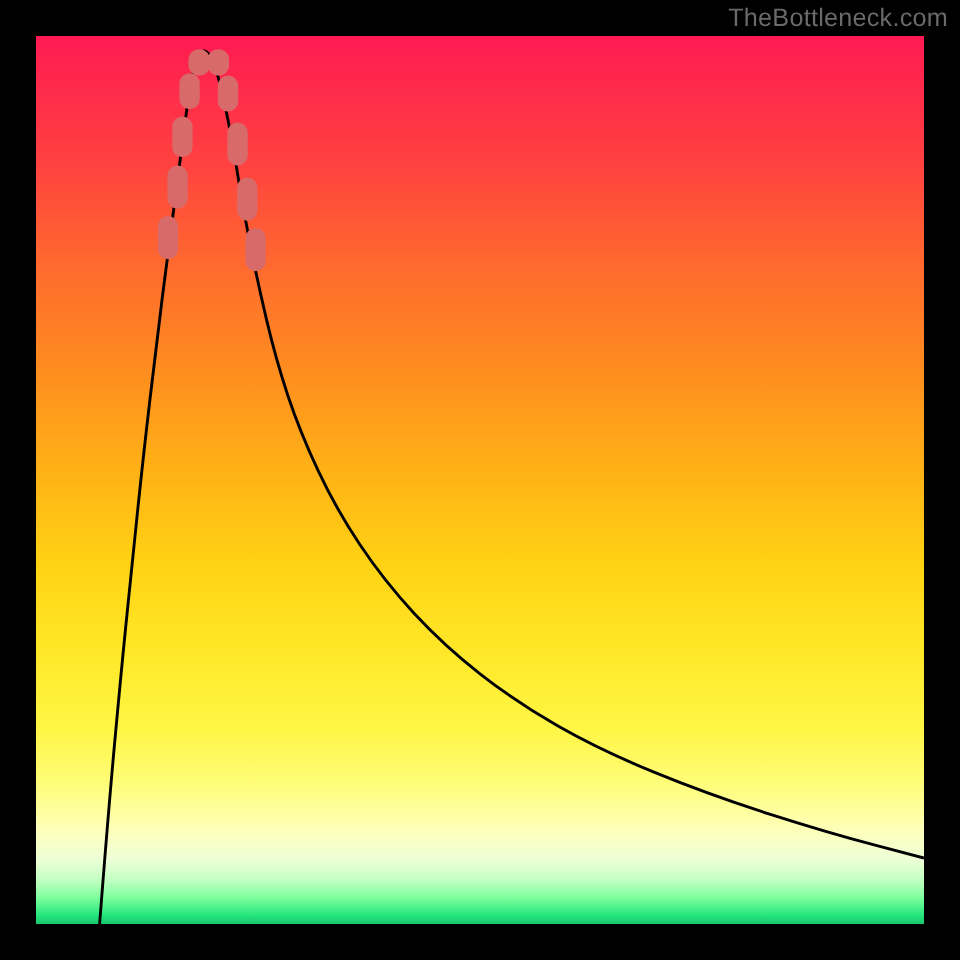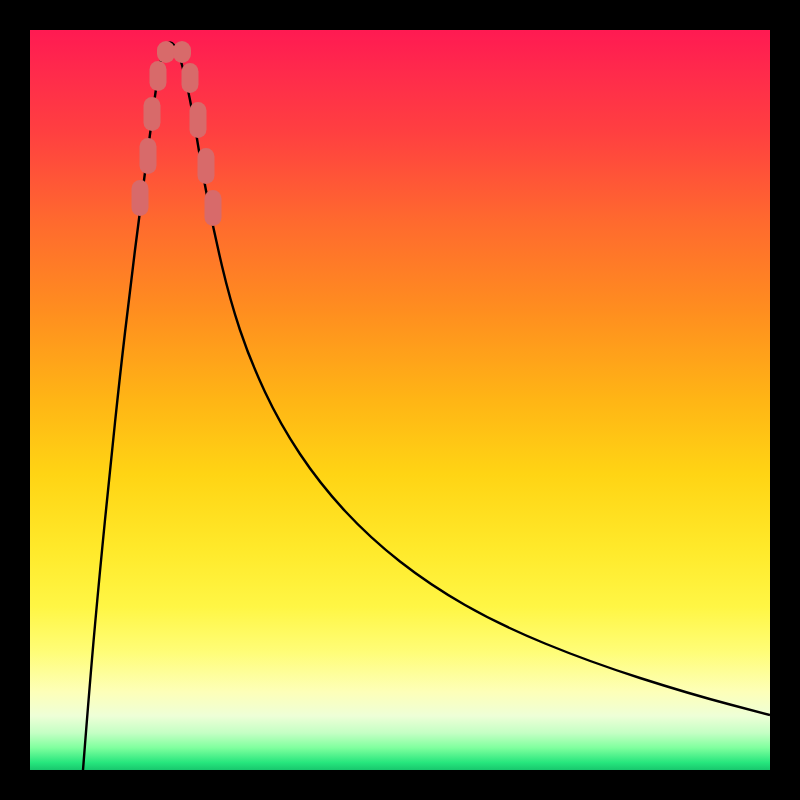--- a/index.html
+++ b/index.html
@@ -61,20 +61,21 @@
     color: #6a6a6a;
     font-size: 21px;
     letter-spacing: 0.2px;
     user-select: none;
   }
 </style>
 </head>
 <body>
 
 <div class="frame">
+  <div class="watermark">TheBottleneck.com</div>
   <div class="plot">
     <div class="gradient"></div>
     <svg class="curve" viewBox="0 0 740 740" preserveAspectRatio="none">
       <g id="curve-layer">
           <path d="M53 740 Q 60 650 65 595 Q 70 540 75 490 Q 80 440 85 392.5 Q 90 345 95 302.5 Q 100 260 105 220 Q 110 180 115 142.5 Q 120 105 123.5 77.5 Q 127 50 130 35 Q 133 20 136.5 15 Q 140 10 144 15 Q 148 20 152 35 Q 156 50 160 70 Q 164 90 168 115 Q 172 140 178 171 Q 184 202 192 236 Q 200 270 210 300 Q 220 330 235 362 Q 250 394 270 424 Q 290 454 315 481 Q 340 508 370 531.5 Q 400 555 435 575 Q 470 595 515 613.5 Q 560 632 610 648 Q 660 664 700 674.5 L 740 685" fill="none" stroke="#000" stroke-width="2.4"></path>
         </g>
       <g id="marker-layer">
           <rect x="101.5" y="150" width="17" height="36" rx="8.5" ry="8.5" fill="#d86a6a"></rect>
           <rect x="109.5" y="108" width="17" height="36" rx="8.5" ry="8.5" fill="#d86a6a"></rect>
           <rect x="113.5" y="67" width="17" height="34" rx="8.5" ry="8.5" fill="#d86a6a"></rect>

